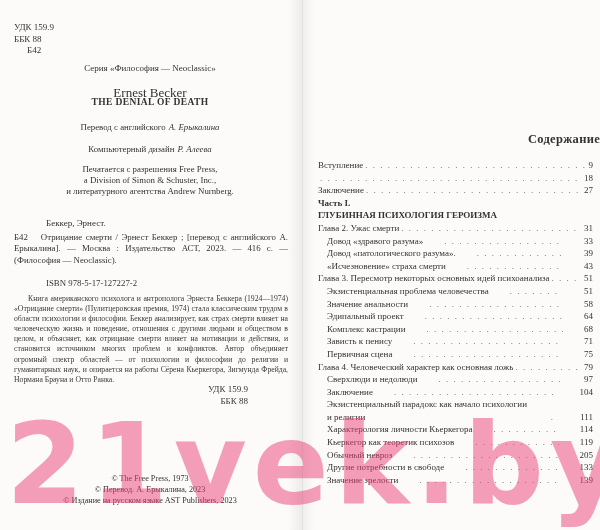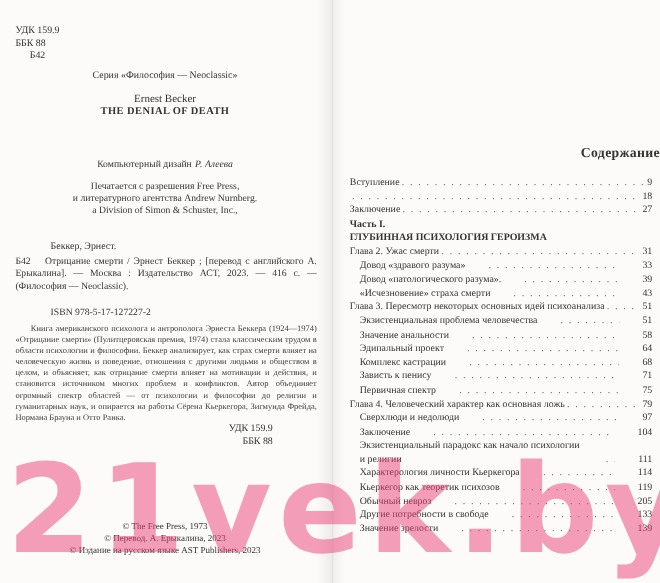--- a/index.html
+++ b/index.html
@@ -19,21 +19,21 @@
 
   .page { position:absolute; top:0; width:300px; height:530px; }
   .page-left  { left:0; }
   .page-right { left:300px; }
 
   
   .meta-top { position:absolute; top:22px; left:14px; font-size:9px; line-height:11.5px; }
   .meta-top .code { padding-left:13px; }
 
   .series    { position:absolute; top:63px;  left:0; width:100%; text-align:center; font-size:9px; }
-  .author-en { position:absolute; top:85px;  left:0; width:100%; text-align:center; font-size:10px; }
+  .author-en { position:absolute; top:85px;  left:0; width:100%; text-align:center; font-size:13px; }
   .title-en  { position:absolute; top:97px;  left:0; width:100%; text-align:center; font-size:9.5px; font-weight:bold; letter-spacing:0.4px; }
   .trans-line  { position:absolute; top:122px; left:0; width:100%; text-align:center; font-size:8.8px; }
   .design-line { position:absolute; top:144px; left:0; width:100%; text-align:center; font-size:8.8px; }
   .it { font-style:italic; margin-left:3px; }
 
   .permission { position:absolute; top:164px; left:0; width:100%; text-align:center; font-size:8.8px; line-height:10.8px; }
 
   .author-ru { position:absolute; top:218px; left:46px; font-size:9px; font-weight:normal; }
   .bib { position:absolute; top:232px; left:14px; width:274px; font-size:8.8px; line-height:11.3px; text-align:justify; margin:0; }
   .bib-code { margin-right:13px; }
@@ -83,29 +83,32 @@
     <div class="meta-top">
       <div>УДК 159.9</div>
       <div>ББК 88</div>
       <div class="code">Б42</div>
     </div>
 
     <div class="series">Серия «Философия — Neoclassic»</div>
     <div class="author-en">Ernest Becker</div>
     <div class="title-en">THE DENIAL OF DEATH</div>
 
+    <div class="trans-line">
+      <span>Перевод с английского</span><span class="it">А. Ерыкалина</span>
+    </div>
 
     <div class="design-line">
       <span>Компьютерный дизайн</span><span class="it">Р. Алеева</span>
     </div>
 
     <div class="permission">
         <div>Печатается с разрешения Free Press,</div>
+        <div>a Division of Simon &amp; Schuster, Inc.,</div>
         <div>и литературного агентства Andrew Nurnberg.</div>
-        <div>a Division of Simon &amp; Schuster, Inc.,</div>
       </div>
 
     <div class="author-ru">Беккер, Эрнест.</div>
 
     <p class="bib">
       <span class="bib-code">Б42</span><span>Отрицание смерти / Эрнест Беккер ; [перевод с английского А. Ерыкалина]. — Москва : Издательство АСТ, 2023. — 416 с. — (Философия — Neoclassic).</span>
     </p>
 
     <div class="isbn">ISBN 978-5-17-127227-2</div>
 
@@ -188,21 +191,21 @@
           <span class="toc-label">Комплекс кастрации</span>
           <span class="dots"></span>
           <span class="pg">68</span>
         </div>
         <div class="toc-row ind">
           <span class="toc-label">Зависть к пенису</span>
           <span class="dots"></span>
           <span class="pg">71</span>
         </div>
         <div class="toc-row ind">
-          <span class="toc-label">Первичная спектр</span>
+          <span class="toc-label">Первичная сцена</span>
           <span class="dots"></span>
           <span class="pg">75</span>
         </div>
         <div class="toc-row">
           <span class="toc-label">Глава 4. Человеческий характер как основная ложь</span>
           <span class="dots"></span>
           <span class="pg">79</span>
         </div>
         <div class="toc-row ind">
           <span class="toc-label">Сверхлюди и недолюди</span>

